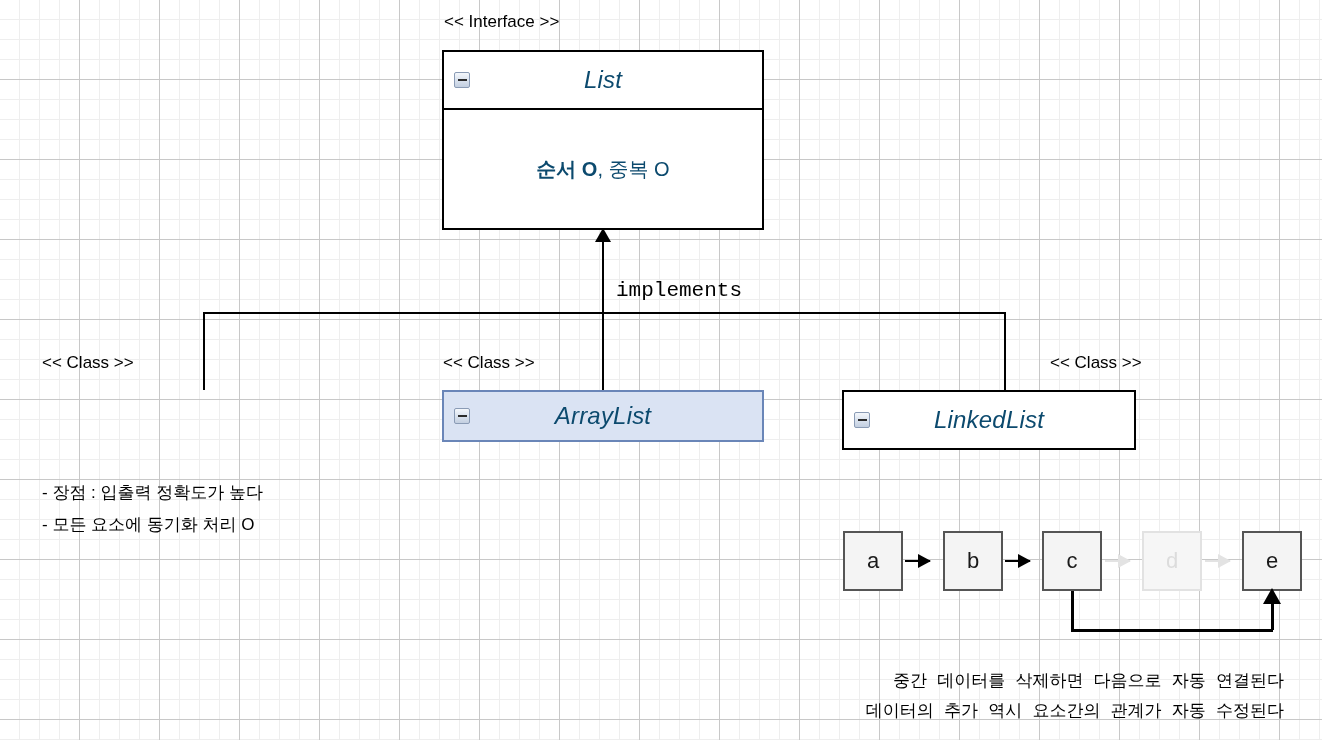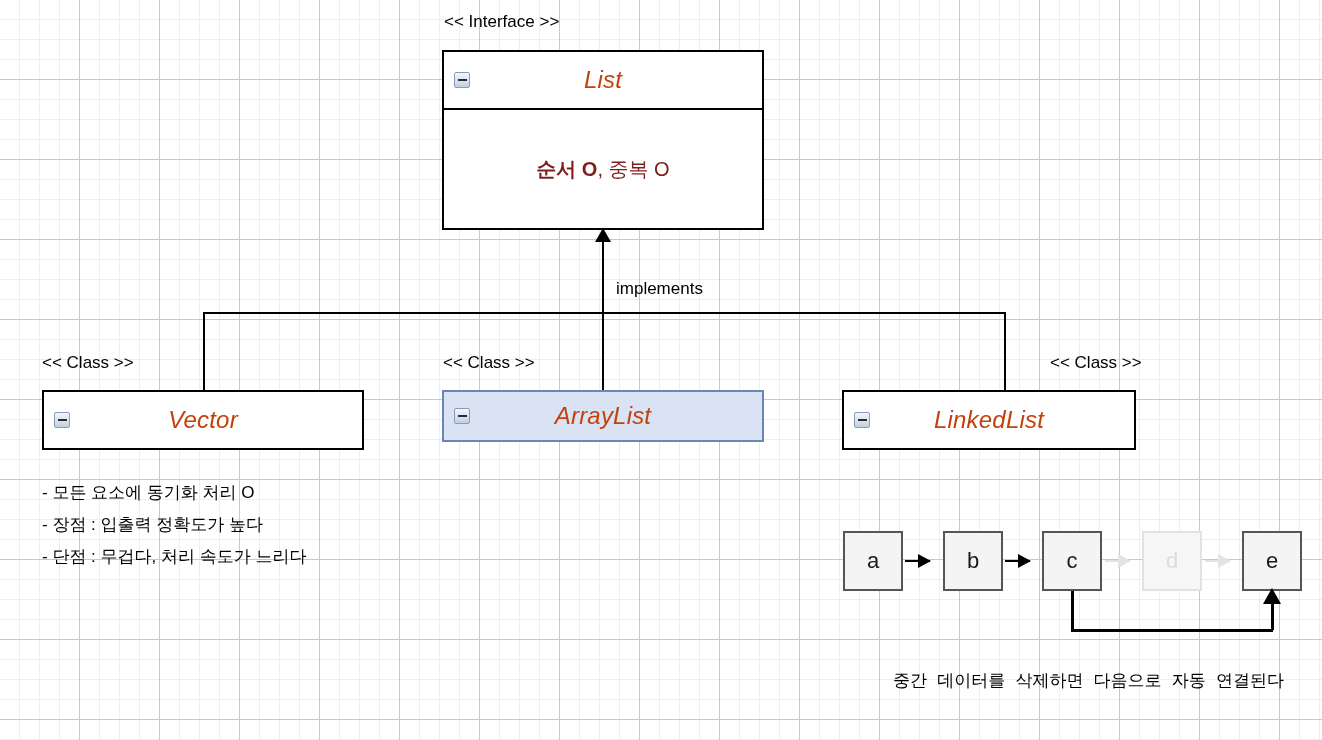--- a/index.html
+++ b/index.html
@@ -53,36 +53,36 @@
     width: 100%;
     height: 100%;
     display: flex;
     align-items: center;
     justify-content: center;
   }
   .uml-title {
     font-style: italic;
     font-weight: normal;
     font-size: 24px;
-    color: #c2410c;
+    color: #0c4a6e;
     letter-spacing: 0.2px;
   }
   .uml-body {
     position: absolute;
     box-sizing: border-box;
     border: 2px solid #000;
     border-top: none;
     background: #fff;
     display: flex;
     align-items: center;
     justify-content: center;
   }
   .uml-body-text {
     font-size: 20px;
-    color: #7f1d1d;
+    color: #0c4a6e;
     white-space: nowrap;
   }
   .uml-body-text .b { font-weight: bold; }
 
   
   .minus-icon {
     position: absolute;
     left: 10px;
     top: 50%;
     transform: translateY(-50%);
@@ -118,23 +118,24 @@
   .arrow-up {
     position: absolute;
     width: 0; height: 0;
     border-left: 8px solid transparent;
     border-right: 8px solid transparent;
     border-bottom: 14px solid #000;
   }
 
   .edge-label {
     position: absolute;
-    font-size: 17px;
-    color: #000;
-    white-space: nowrap;
+    font-size: 21px;
+    color: #000;
+    white-space: nowrap;
+    font-family: Liberation Mono, monospace;
   }
 
   
   .bullets {
     position: absolute;
     font-size: 17px;
     line-height: 32px;
     color: #000;
     white-space: nowrap;
   }
@@ -225,31 +226,24 @@
   <div class="line-h" style="left:203px; top:312px; width:803px;"></div>
 
   <div class="line-v" style="left:203px; top:312px; height:78px;"></div>
   <div class="line-v" style="left:602px; top:312px; height:78px;"></div>
   <div class="line-v" style="left:1004px; top:312px; height:78px;"></div>
 
   <div class="edge-label" style="left:616px; top:279px;">implements</div>
 
   <div class="stereotype" style="left:42px; top:353px;">&lt;&lt; Class &gt;&gt;</div>
 
-  <div class="uml-box" style="left:42px; top:390px; width:322px; height:60px;">
-    <div class="uml-header">
-      <span class="minus-icon"></span>
-      <span class="uml-title">Vector</span>
-    </div>
-  </div>
 
   <div class="bullets" style="left:42px; top:477px;">
+    <div>- 장점 : 입출력 정확도가 높다</div>
     <div>- 모든 요소에 동기화 처리 O</div>
-    <div>- 장점 : 입출력 정확도가 높다</div>
-    <div>- 단점 : 무겁다, 처리 속도가 느리다</div>
   </div>
 
   <div class="stereotype" style="left:443px; top:353px;">&lt;&lt; Class &gt;&gt;</div>
 
   <div class="uml-box highlight" style="left:442px; top:390px; width:322px; height:52px;">
     <div class="uml-header">
       <span class="minus-icon"></span>
       <span class="uml-title">ArrayList</span>
     </div>
   </div>
@@ -289,15 +283,16 @@
     <span>e</span>
   </div>
 
   <div class="reroute-v" style="left:1071px; top:591px; height:41px;"></div>
   <div class="reroute-h" style="left:1071px; top:629px; width:202px;"></div>
   <div class="reroute-v" style="left:1271px; top:600px; height:30px;"></div>
   <div class="reroute-arrow" style="left:1263px; top:588px;"></div>
 
   <div class="caption" style="left:0px; top:667px; width:1284px;font-family:Liberation Mono, monospace;">
     <div>중간 데이터를 삭제하면 다음으로 자동 연결된다</div>
+    <div>데이터의 추가 역시 요소간의 관계가 자동 수정된다</div>
   </div>
 
 </div>
 
 </body></html>

